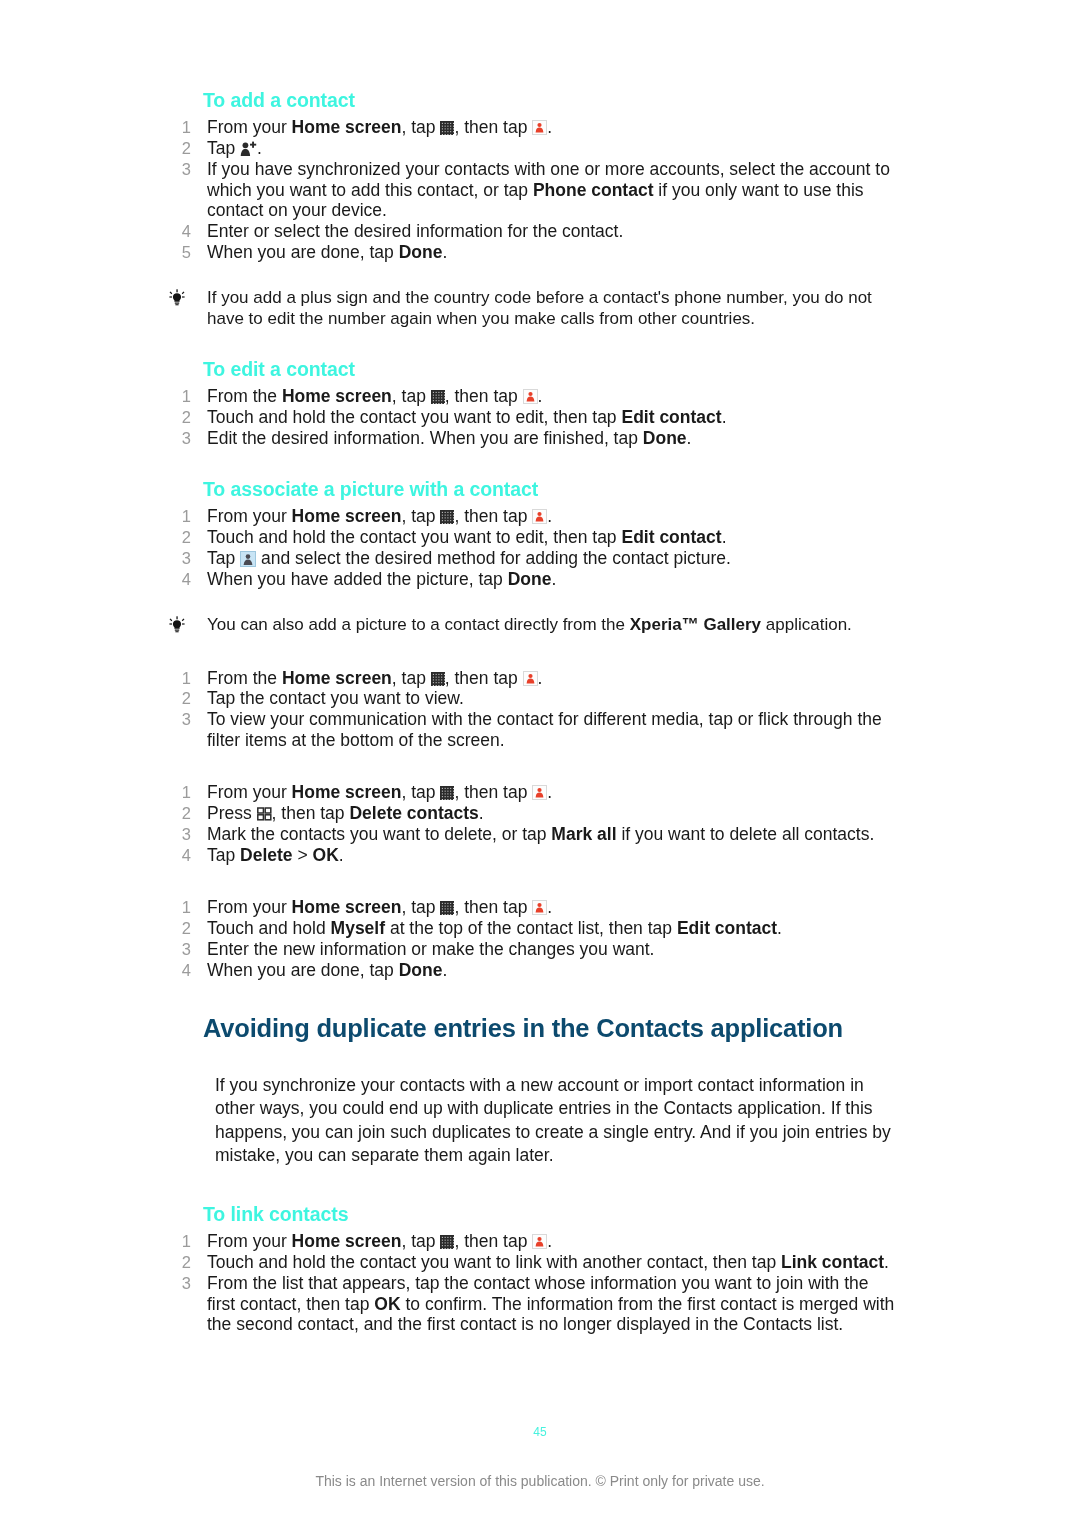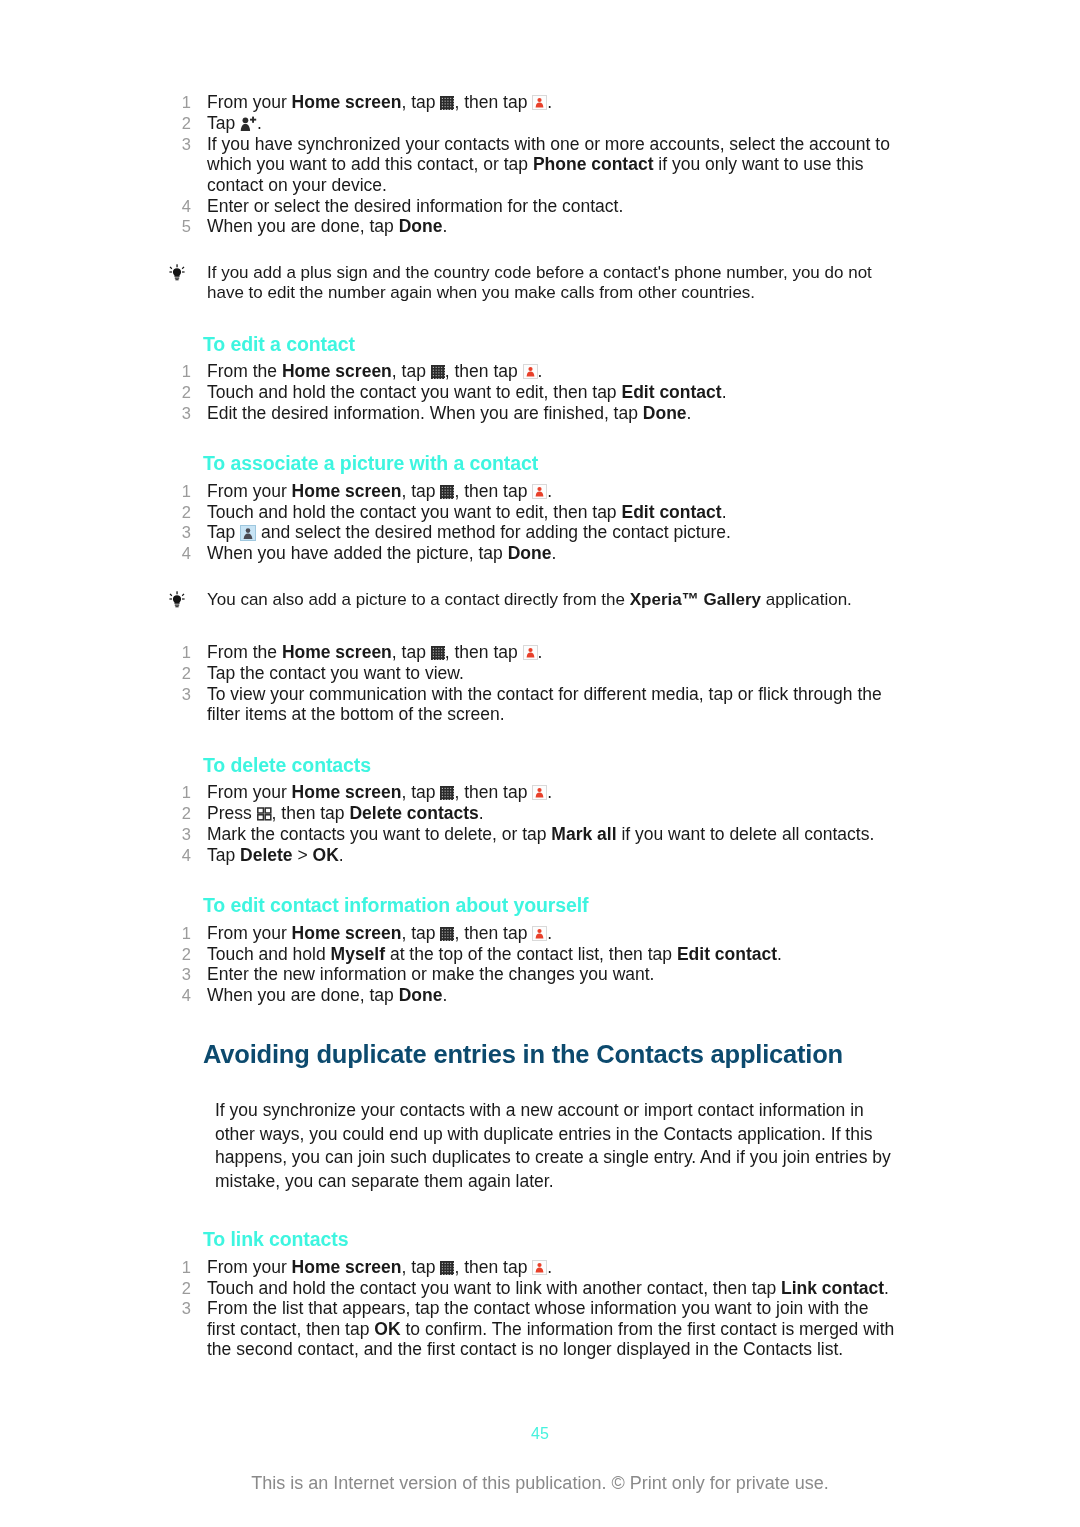--- a/index.html
+++ b/index.html
@@ -156,40 +156,41 @@
   }
   .icon-menukey svg { display:block; }
 
   
   .page-number {
     position: absolute;
     left: 0;
     top: 1425px;
     width: 1080px;
     text-align: center;
-    font-size: 16px;
+    font-size: 12px;
     color: #47f2de;
   }
   .footer-note {
     position: absolute;
     left: 0;
     top: 1473px;
     width: 1080px;
     text-align: center;
-    font-size: 18px;
+    font-size: 14px;
     color: #8a8a8a;
   }
 </style>
 </head>
 <body>
 
 <div class="page">
 
   <div class="content">
 
+    <h3 class="sub-heading">To add a contact</h3>
     <ol class="steps">
       <li><span>From your </span><b>Home screen</b><span>, tap </span><span class="icon icon-appdrawer"></span><span>, then tap </span><span class="icon icon-contacts"><svg width="13" height="13" viewBox="0 0 13 13">
               <circle cx="6.5" cy="4" r="2.1" fill="#e8402a"></circle>
               <path d="M2.6 11.5 C2.9 7.9 4.4 6.6 6.5 6.6 C8.6 6.6 10.1 7.9 10.4 11.5 Z" fill="#e8402a"></path>
             </svg></span><span>.</span></li>
       <li><span>Tap </span><span class="icon icon-addcontact"><svg width="17" height="16" viewBox="0 0 17 16">
               <circle cx="5.4" cy="4.3" r="2.9" fill="#2b2b2b"></circle>
               <path d="M0.7 15 C1.1 9.8 3.0 8.1 5.4 8.1 C7.8 8.1 9.7 9.8 10.1 15 Z" fill="#2b2b2b"></path>
               <rect x="12.1" y="0.6" width="1.9" height="6.2" fill="#2b2b2b"></rect>
               <rect x="10.0" y="2.7" width="6.2" height="1.9" fill="#2b2b2b"></rect>
@@ -269,39 +270,37 @@
       <li><span>From the </span><b>Home screen</b><span>, tap </span><span class="icon icon-appdrawer"></span><span>, then tap </span><span class="icon icon-contacts"><svg width="13" height="13" viewBox="0 0 13 13">
               <circle cx="6.5" cy="4" r="2.1" fill="#e8402a"></circle>
               <path d="M2.6 11.5 C2.9 7.9 4.4 6.6 6.5 6.6 C8.6 6.6 10.1 7.9 10.4 11.5 Z" fill="#e8402a"></path>
             </svg></span><span>.</span></li>
       <li><span>Tap the contact you want to view.</span></li>
       <li><span>To view your communication with the contact for different media, tap or flick through the filter items at the bottom of the screen.</span></li>
     </ol>
 
     <div class="gap-before-head"></div>
 
-    <h3 class="sub-heading">To delete contacts</h3>
     <ol class="steps">
       <li><span>From your </span><b>Home screen</b><span>, tap </span><span class="icon icon-appdrawer"></span><span>, then tap </span><span class="icon icon-contacts"><svg width="13" height="13" viewBox="0 0 13 13">
               <circle cx="6.5" cy="4" r="2.1" fill="#e8402a"></circle>
               <path d="M2.6 11.5 C2.9 7.9 4.4 6.6 6.5 6.6 C8.6 6.6 10.1 7.9 10.4 11.5 Z" fill="#e8402a"></path>
             </svg></span><span>.</span></li>
       <li><span>Press </span><span class="icon icon-menukey"><svg width="15" height="14" viewBox="0 0 15 14">
               <rect x="0.8" y="1.0" width="5.6" height="5.0" fill="none" stroke="#2b2b2b" stroke-width="1.5"></rect>
               <rect x="8.2" y="1.0" width="5.6" height="5.0" fill="none" stroke="#2b2b2b" stroke-width="1.5"></rect>
               <rect x="0.8" y="7.8" width="5.6" height="5.0" fill="none" stroke="#2b2b2b" stroke-width="1.5"></rect>
               <rect x="8.2" y="7.8" width="5.6" height="5.0" fill="none" stroke="#2b2b2b" stroke-width="1.5"></rect>
             </svg></span><span>, then tap </span><b>Delete contacts</b><span>.</span></li>
       <li><span>Mark the contacts you want to delete, or tap </span><b>Mark all</b><span> if you want to delete all contacts.</span></li>
       <li><span>Tap </span><b>Delete</b><span> &gt; </span><b>OK</b><span>.</span></li>
     </ol>
 
     <div class="gap-before-head"></div>
 
-    <h3 class="sub-heading">To edit contact information about yourself</h3>
     <ol class="steps">
       <li><span>From your </span><b>Home screen</b><span>, tap </span><span class="icon icon-appdrawer"></span><span>, then tap </span><span class="icon icon-contacts"><svg width="13" height="13" viewBox="0 0 13 13">
               <circle cx="6.5" cy="4" r="2.1" fill="#e8402a"></circle>
               <path d="M2.6 11.5 C2.9 7.9 4.4 6.6 6.5 6.6 C8.6 6.6 10.1 7.9 10.4 11.5 Z" fill="#e8402a"></path>
             </svg></span><span>.</span></li>
       <li><span>Touch and hold </span><b>Myself</b><span> at the top of the contact list, then tap </span><b>Edit contact</b><span>.</span></li>
       <li><span>Enter the new information or make the changes you want.</span></li>
       <li><span>When you are done, tap </span><b>Done</b><span>.</span></li>
     </ol>
 

